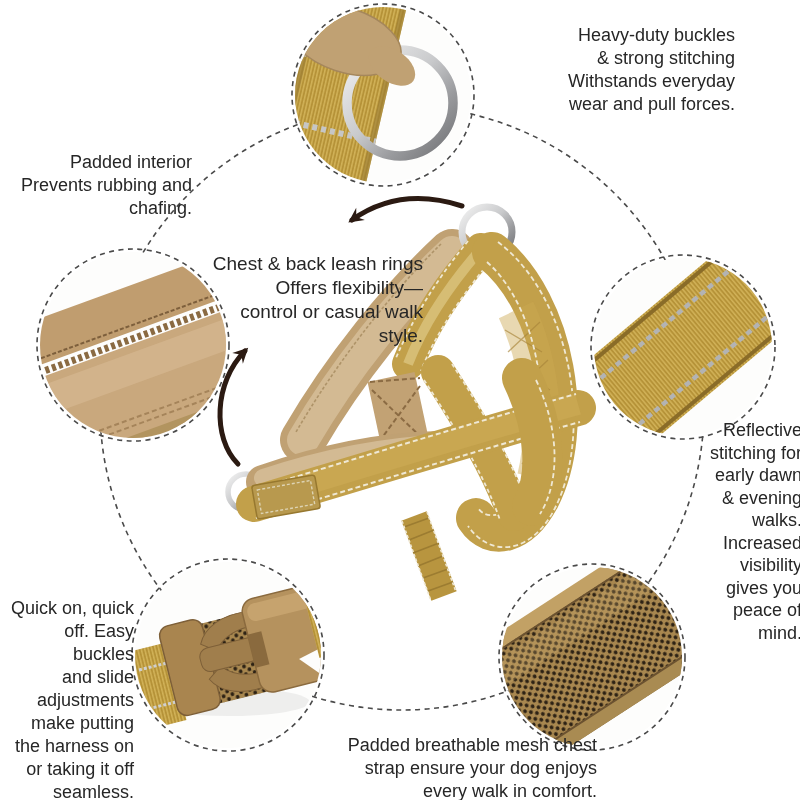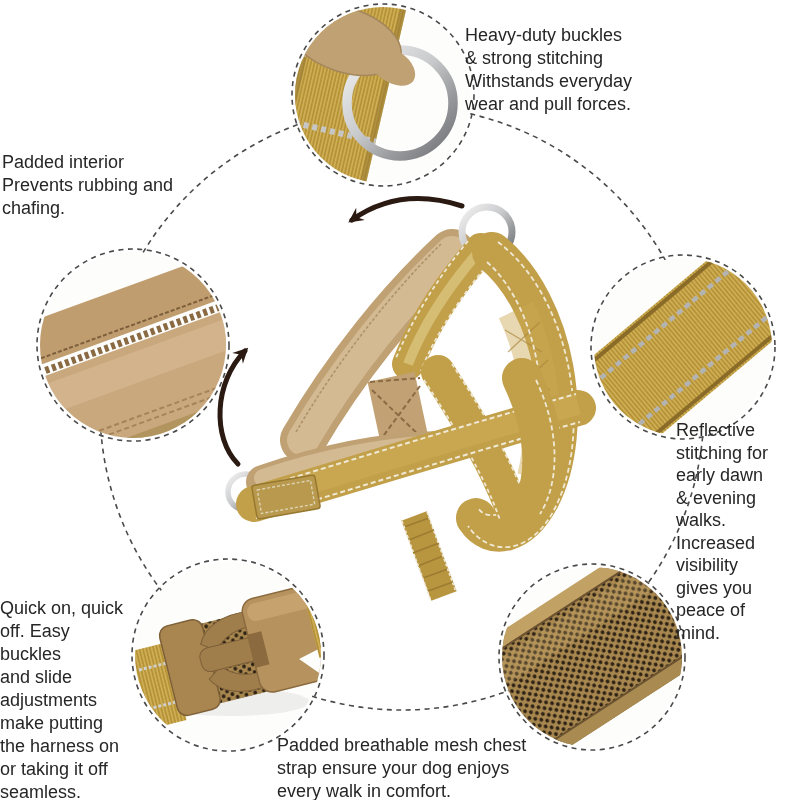--- a/index.html
+++ b/index.html
@@ -9,21 +9,21 @@
     --c-metal:#b9babc;
   }
   html,body{margin:0;padding:0;background:var(--c-background);}
   .stage{
     position:relative; width:800px; height:800px; overflow:hidden;
     background:var(--c-background);
     font-family:"Liberation Sans","DejaVu Sans",sans-serif;
   }
   .art{position:absolute;left:0;top:0;width:800px;height:800px;}
   .caption{
-    position:absolute; text-align:left; white-space:pre-line;
+    position:absolute; text-align:right; white-space:pre-line;
     color:var(--c-text); font-size:18px; line-height:23px; z-index:5;
   }
   .cap-heavy{left:465px;top:24px;width:270px;}
   .cap-padded{left:2px;top:151px;width:190px;}
   .cap-rings{left:183px;top:252px;width:240px;font-size:19px;line-height:24px;}
   .cap-reflective{left:676px;top:419px;width:126px;line-height:22.5px;}
   .cap-quick{left:0px;top:597px;width:134px;}
   .cap-mesh{left:277px;top:734px;width:320px;}
 </style>
 </head>
@@ -250,20 +250,24 @@
     <path d="M 238,464 C 212,438 214,382 245,351" fill="none" style="stroke:var(--c-arrow)" stroke-width="5" stroke-linecap="round" marker-end="url(#ah)"></path>
   </svg>
 
   <div class="caption cap-heavy">Heavy-duty buckles
 &amp; strong stitching
 Withstands everyday
 wear and pull forces.</div>
   <div class="caption cap-padded">Padded interior
 Prevents rubbing and
 chafing.</div>
+  <div class="caption cap-rings">Chest &amp; back leash rings
+Offers flexibility—
+control or casual walk
+style.</div>
   <div class="caption cap-reflective">Reflective
 stitching for
 early dawn
 &amp; evening
 walks.
 Increased
 visibility
 gives you
 peace of
 mind.</div>

